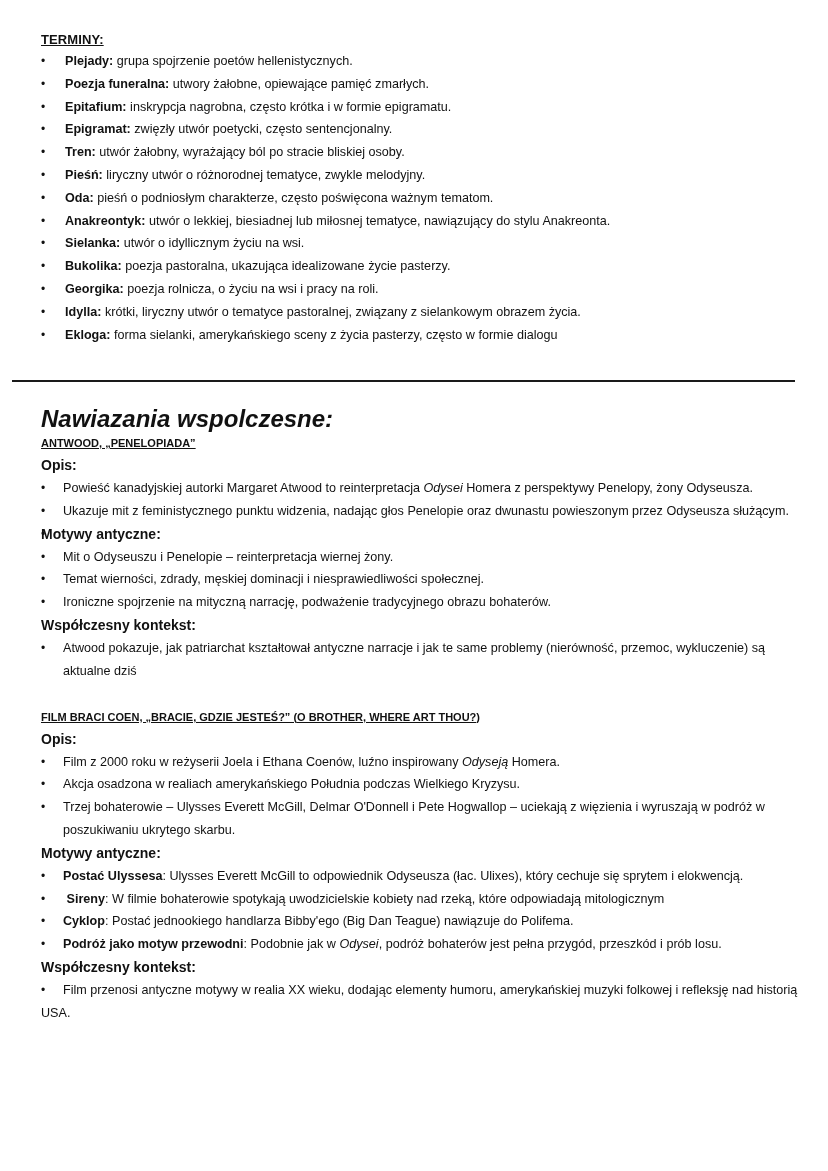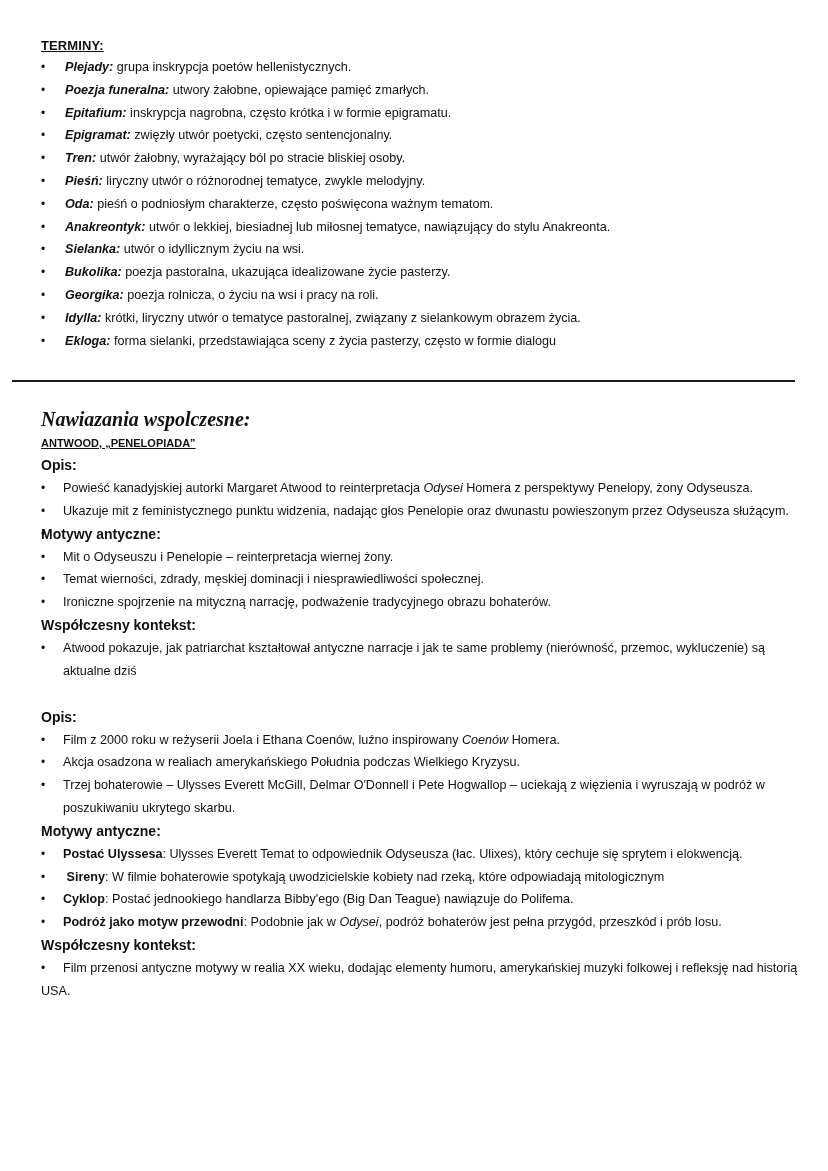--- a/index.html
+++ b/index.html
@@ -1,40 +1,40 @@
 <!DOCTYPE html>
 <html><head>
 <meta charset="utf-8">
 <style>
   html, body { margin: 0; padding: 0; background: #ffffff; }
   body {
     width: 828px; height: 1171px; position: relative; overflow: hidden;
     font-family: "Liberation Sans", sans-serif; color: #111111;
   }
   .page { position: absolute; left: 0; top: 0; width: 828px; }
-  .sec1 { position: absolute; left: 41px; top: 37px; width: 770px; }
+  .sec1 { position: absolute; left: 41px; top: 31px; width: 770px; }
   .h-terminy {
     font-weight: bold; font-size: 13px; text-decoration: underline;
     line-height: 18px; height: 19px; letter-spacing: 0.1px;
   }
   ul.terms { list-style: none; margin: 0; padding: 0; }
   ul.terms li {
     position: relative; padding-left: 24px; font-size: 12.6px; line-height: 22.8px;
     height: 22.8px; white-space: nowrap;
   }
   .bullet { position: absolute; left: 0; top: 0; font-size: 12px; }
-  .term { font-weight: bold; font-style: italic; }
+  .term { font-weight: bold; }
 
   .separator {
     position: absolute; left: 12px; top: 380px; width: 783px; height: 2px; background: #1a1a1a;
   }
 
   .sec2 { position: absolute; left: 41px; top: 407px; width: 770px; }
   .h-nawiazania {
-    font-style: italic; font-weight: bold; font-size: 20px; line-height: 24px; height: 25px; font-family: Liberation Serif, serif;
+    font-style: italic; font-weight: bold; font-size: 24px; line-height: 24px; height: 25px;
   }
   .work-title {
     font-weight: bold; font-size: 11px; text-decoration: underline; line-height: 22px; height: 22px;
   }
   .sub-label { font-weight: bold; font-size: 14px; line-height: 23px; height: 23px; }
   ul.items { list-style: none; margin: 0; padding: 0; }
   ul.items li {
     position: relative; padding-left: 22px; font-size: 12.6px; line-height: 22.8px;
   }
   ul.items li .bullet { left: 0; }
@@ -44,33 +44,33 @@
   i { font-style: italic; }
 </style>
 </head>
 <body>
 
 <div class="page">
 
   <section class="sec1">
     <div class="h-terminy">TERMINY:</div>
     <ul class="terms">
-      <li><span class="bullet">•</span><span class="term">Plejady:</span><span> grupa inskrypcja poetów hellenistycznych.</span></li>
+      <li><span class="bullet">•</span><span class="term">Plejady:</span><span> grupa spojrzenie poetów hellenistycznych.</span></li>
       <li><span class="bullet">•</span><span class="term">Poezja funeralna:</span><span> utwory żałobne, opiewające pamięć zmarłych.</span></li>
       <li><span class="bullet">•</span><span class="term">Epitafium:</span><span> inskrypcja nagrobna, często krótka i w formie epigramatu.</span></li>
       <li><span class="bullet">•</span><span class="term">Epigramat:</span><span> zwięzły utwór poetycki, często sentencjonalny.</span></li>
       <li><span class="bullet">•</span><span class="term">Tren:</span><span> utwór żałobny, wyrażający ból po stracie bliskiej osoby.</span></li>
       <li><span class="bullet">•</span><span class="term">Pieśń:</span><span> liryczny utwór o różnorodnej tematyce, zwykle melodyjny.</span></li>
       <li><span class="bullet">•</span><span class="term">Oda:</span><span> pieśń o podniosłym charakterze, często poświęcona ważnym tematom.</span></li>
       <li><span class="bullet">•</span><span class="term">Anakreontyk:</span><span> utwór o lekkiej, biesiadnej lub miłosnej tematyce, nawiązujący do stylu Anakreonta.</span></li>
       <li><span class="bullet">•</span><span class="term">Sielanka:</span><span> utwór o idyllicznym życiu na wsi.</span></li>
       <li><span class="bullet">•</span><span class="term">Bukolika:</span><span> poezja pastoralna, ukazująca idealizowane życie pasterzy.</span></li>
       <li><span class="bullet">•</span><span class="term">Georgika:</span><span> poezja rolnicza, o życiu na wsi i pracy na roli.</span></li>
       <li><span class="bullet">•</span><span class="term">Idylla:</span><span> krótki, liryczny utwór o tematyce pastoralnej, związany z sielankowym obrazem życia.</span></li>
-      <li><span class="bullet">•</span><span class="term">Ekloga:</span><span> forma sielanki, przedstawiająca sceny z życia pasterzy, często w formie dialogu</span></li>
+      <li><span class="bullet">•</span><span class="term">Ekloga:</span><span> forma sielanki, amerykańskiego sceny z życia pasterzy, często w formie dialogu</span></li>
     </ul>
   </section>
 
   <div class="separator"></div>
 
   <section class="sec2">
     <div class="h-nawiazania">Nawiazania wspolczesne:</div>
 
     <div class="work-title">ANTWOOD, „PENELOPIADA”</div>
     <div class="sub-label">Opis:</div>
@@ -85,29 +85,30 @@
       <li><span class="bullet">•</span><span>Temat wierności, zdrady, męskiej dominacji i niesprawiedliwości społecznej.</span></li>
       <li><span class="bullet">•</span><span>Ironiczne spojrzenie na mityczną narrację, podważenie tradycyjnego obrazu bohaterów.</span></li>
     </ul>
     <div class="sub-label">Współczesny kontekst:</div>
     <ul class="items">
       <li><span class="bullet">•</span><span>Atwood pokazuje, jak patriarchat kształtował antyczne narracje i jak te same problemy (nierówność, przemoc, wykluczenie) są aktualne dziś</span></li>
     </ul>
 
     <div class="gap"></div>
 
+    <div class="work-title">FILM BRACI COEN, „BRACIE, GDZIE JESTEŚ?” (O BROTHER, WHERE ART THOU?)</div>
     <div class="sub-label">Opis:</div>
     <ul class="items">
-      <li><span class="bullet">•</span><span>Film z 2000 roku w reżyserii Joela i Ethana Coenów, luźno inspirowany </span><i>Coenów</i><span> Homera.</span></li>
+      <li><span class="bullet">•</span><span>Film z 2000 roku w reżyserii Joela i Ethana Coenów, luźno inspirowany </span><i>Odyseją</i><span> Homera.</span></li>
       <li><span class="bullet">•</span><span>Akcja osadzona w realiach amerykańskiego Południa podczas Wielkiego Kryzysu.</span></li>
       <li><span class="bullet">•</span><span>Trzej bohaterowie – Ulysses Everett McGill, Delmar O'Donnell i Pete Hogwallop – uciekają z więzienia i wyruszają w podróż w poszukiwaniu ukrytego skarbu.</span></li>
     </ul>
     <div class="sub-label">Motywy antyczne:</div>
     <ul class="items">
-      <li><span class="bullet">•</span><b>Postać Ulyssesa</b><span>: Ulysses Everett Temat to odpowiednik Odyseusza (łac. Ulixes), który cechuje się sprytem i elokwencją.</span></li>
+      <li><span class="bullet">•</span><b>Postać Ulyssesa</b><span>: Ulysses Everett McGill to odpowiednik Odyseusza (łac. Ulixes), który cechuje się sprytem i elokwencją.</span></li>
       <li><span class="bullet">•</span>&nbsp;<b>Sireny</b><span>: W filmie bohaterowie spotykają uwodzicielskie kobiety nad rzeką, które odpowiadają mitologicznym</span></li>
       <li><span class="bullet">•</span><b>Cyklop</b><span>: Postać jednookiego handlarza Bibby'ego (Big Dan Teague) nawiązuje do Polifema.</span></li>
       <li><span class="bullet">•</span><b>Podróż jako motyw przewodni</b><span>: Podobnie jak w </span><i>Odysei</i><span>, podróż bohaterów jest pełna przygód, przeszkód i prób losu.</span></li>
     </ul>
     <div class="sub-label">Współczesny kontekst:</div>
     <ul class="items">
       <li class="full"><span class="bullet">•</span><span>Film przenosi antyczne motywy w realia XX wieku, dodając elementy humoru, amerykańskiej muzyki folkowej i refleksję nad historią USA.</span></li>
     </ul>
   </section>
 </div>

